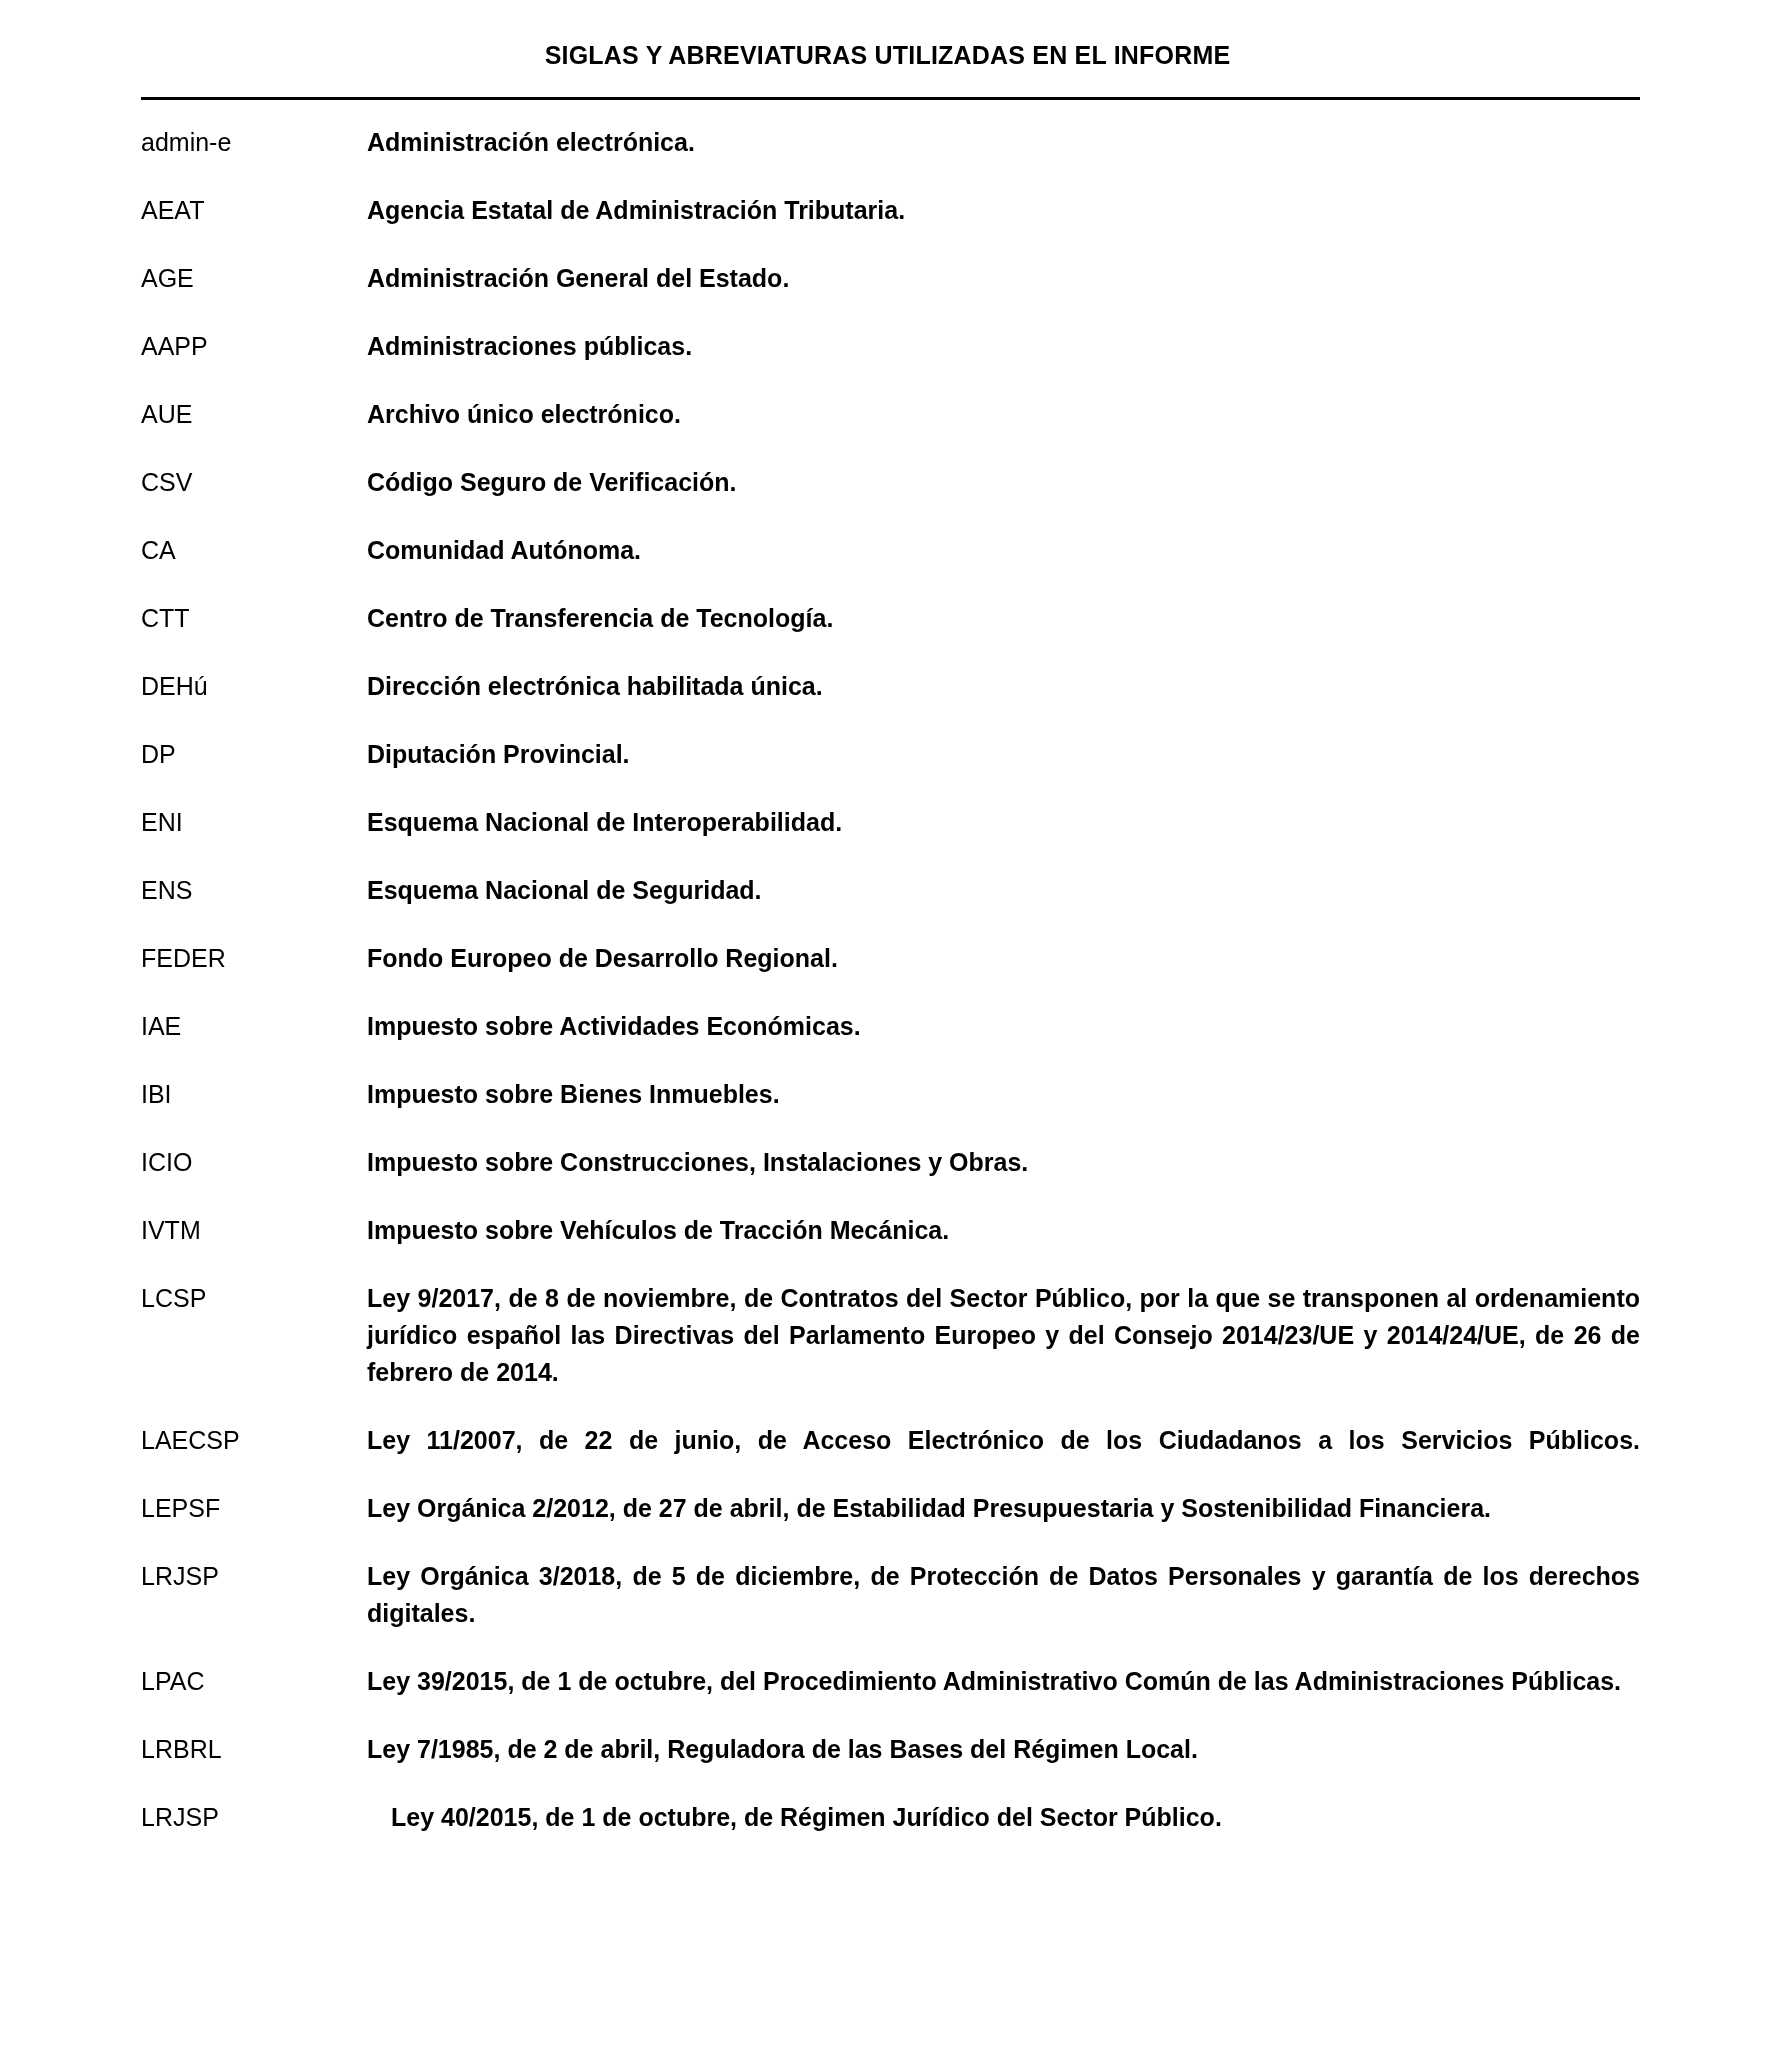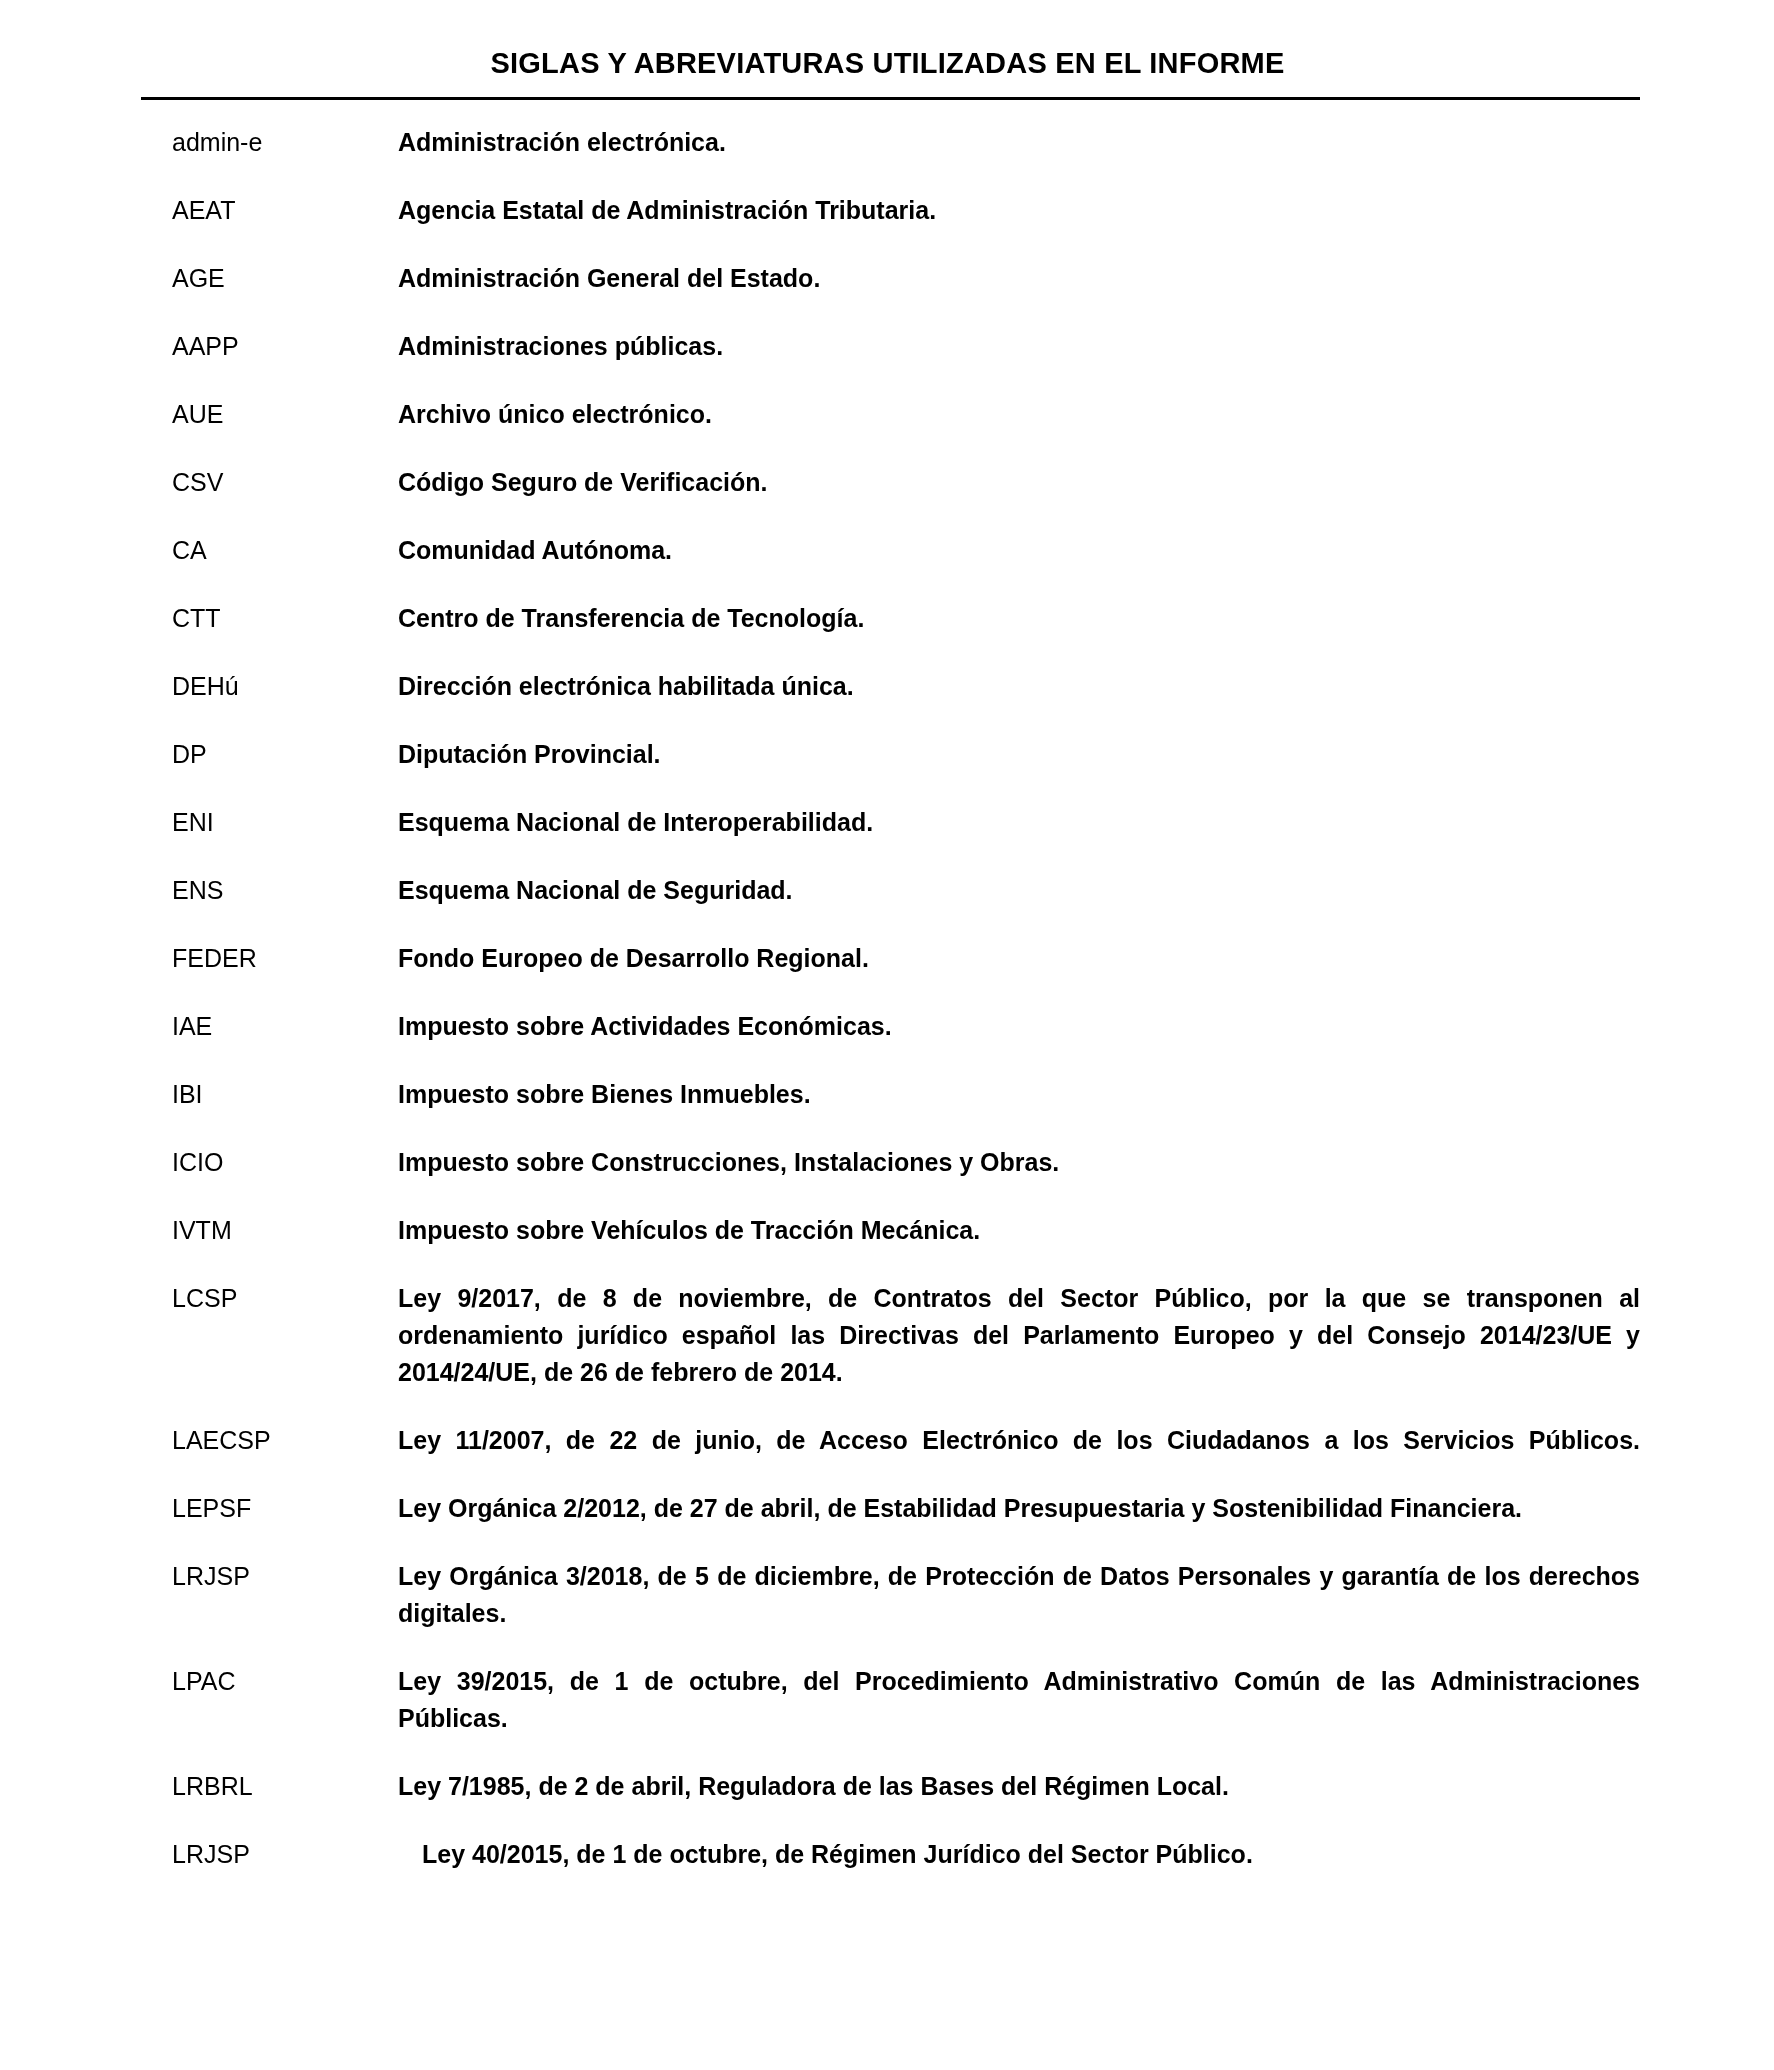--- a/index.html
+++ b/index.html
@@ -20,45 +20,43 @@
     height: 2071px;
     box-sizing: border-box;
     overflow: hidden;
   }
   .doc-title {
     position: absolute;
     left: 0;
     top: 40px;
     width: 1775px;
     text-align: center;
-    font-size: 29px;
+    font-size: 25px;
     font-weight: bold;
     letter-spacing: 0.2px;
     line-height: 30px;
-    margin-top: 8px;
   }
   .title-rule {
     position: absolute;
     left: 141px;
     top: 97px;
     width: 1499px;
     height: 0;
     border-top: 3.3px solid #000000;
   }
   .glossary {
     position: absolute;
     left: 141px;
     top: 124px;
     width: 1499px;
   }
   .entry {
     display: flex;
     align-items: flex-start;
     margin-bottom: 31px;
-    margin-left: 31px;
   }
   .entry:last-child {
     margin-bottom: 0;
     gap: 24px;
   }
   .abbr {
     flex: 0 0 226px;
     width: 226px;
     font-size: 25px;
     line-height: 37px;

